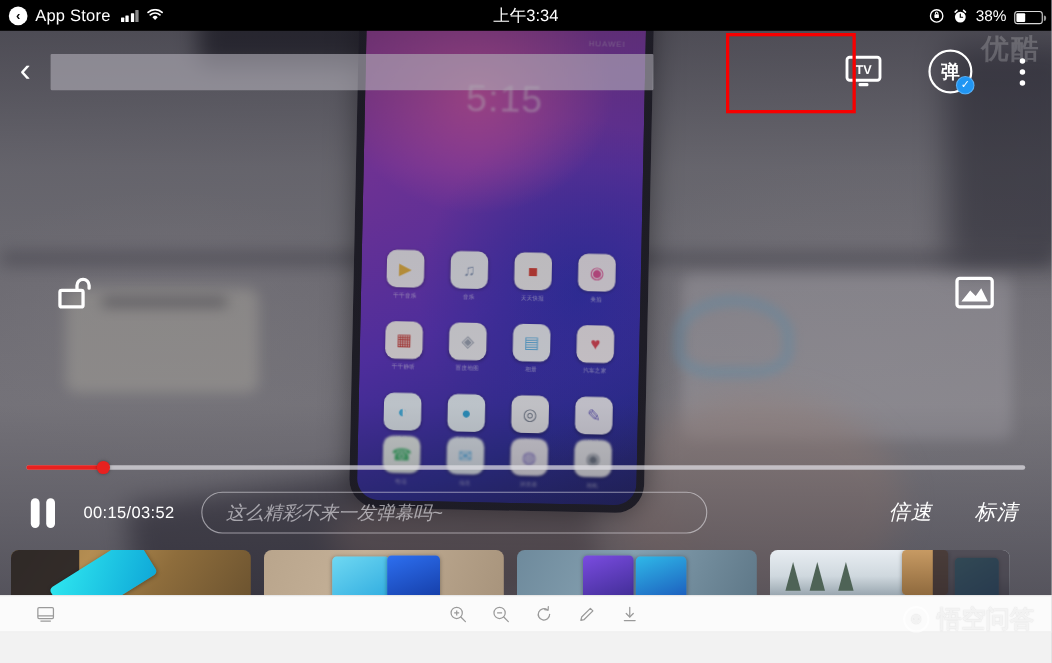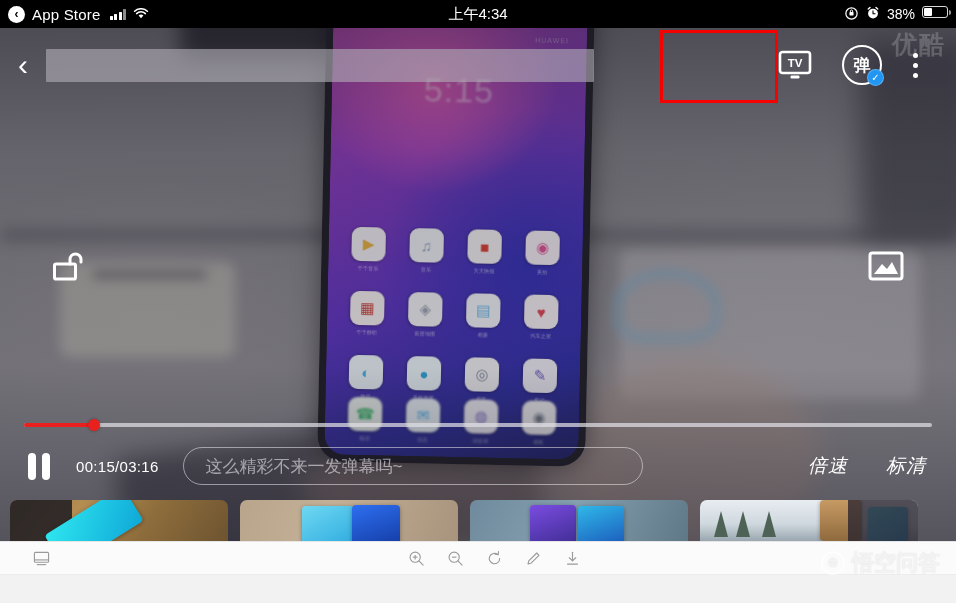--- a/index.html
+++ b/index.html
@@ -143,21 +143,21 @@
   .sig-bars i { width: 3px; background: #fff; border-radius: .5px; display: block; }
   .sig-bars i:nth-child(1) { height: 4px; }
   .sig-bars i:nth-child(2) { height: 6px; }
   .sig-bars i:nth-child(3) { height: 8px; }
   .sig-bars i:nth-child(4) { height: 11px; background: #8a8a8a; }
   .status-center {
     position: absolute; left: 0; right: 0; text-align: center;
     font-size: 15px; pointer-events: none;
   }
   .status-right {
-    margin-left: auto; display: flex; align-items: flex-start; gap: 7px;
+    margin-left: auto; display: flex; align-items: flex-end; gap: 7px;
     padding-right: 8px; font-size: 14px;
   }
   .batt {
     width: 26px; height: 12px; border: 1.4px solid rgba(255,255,255,.85);
     border-radius: 3px; position: relative; padding: 1.3px;
   }
   .batt::after {
     content: ""; position: absolute; right: -4px; top: 3px;
     width: 2.2px; height: 5px; background: rgba(255,255,255,.6);
     border-radius: 0 2px 2px 0;
@@ -174,21 +174,21 @@
     font-size: 30px; font-weight: 300; line-height: 1;
     cursor: pointer; user-select: none;
   }
   .title-redacted {
     width: 548px; height: 33px;
     background: rgba(176,173,182,.62);
     border-radius: 1px;
   }
   .pt-actions {
     margin-left: auto; display: flex; align-items: center;
-    gap: 20px; padding-right: 28px;
+    gap: 32px; padding-right: 14px;
   }
   .tv-btn {
     width: 54px; height: 46px;
     display: flex; align-items: center; justify-content: center;
     cursor: pointer;
   }
   .dan-btn { position: relative; width: 40px; height: 40px; cursor: pointer; }
   .dan-ring {
     position: absolute; inset: 0;
     border: 2.4px solid #fff; border-radius: 50%;
@@ -278,20 +278,21 @@
     margin-left: 24px;
     width: 460px; height: 38px;
     border: 1.5px solid rgba(235,233,238,.55);
     border-radius: 19px;
     display: flex; align-items: center;
     padding: 0 22px;
     color: rgba(232,230,236,.62);
     font-size: 17px;
     cursor: text;
     background: transparent;
+    font-style: italic;
   }
   .br-actions {
     margin-left: auto; display: flex; align-items: center; gap: 38px;
     padding-right: 8px;
     font-style: italic;
   }
   .br-actions div {
     color: #fff; font-size: 19px; cursor: pointer; letter-spacing: 1px;
     font-family: "DejaVu Sans", sans-serif;
   }
@@ -498,21 +499,21 @@
             <i></i>
             <i></i>
             <i></i>
           </div>
         <svg width="16" height="12" viewBox="0 0 16 12">
           <path d="M8 10.2 L5.6 7.6 a3.4 3.4 0 0 1 4.8 0 Z" fill="#fff"></path>
           <path d="M3.6 5.6 a6.3 6.3 0 0 1 8.8 0" stroke="#fff" stroke-width="1.5" fill="none" stroke-linecap="round"></path>
           <path d="M1.6 3.3 a9.2 9.2 0 0 1 12.8 0" stroke="#fff" stroke-width="1.5" fill="none" stroke-linecap="round"></path>
         </svg>
       </div>
-      <div class="status-center">上午4:34</div>
+      <div class="status-center">上午3:34</div>
       <div class="status-right">
         <svg width="15" height="15" viewBox="0 0 16 16">
           <circle cx="8" cy="8" r="6" stroke="#fff" stroke-width="1.3" fill="none"></circle>
           <rect x="5.8" y="6.4" width="4.4" height="3.6" rx=".7" fill="#fff"></rect>
           <path d="M6.8 6.4 v-1 a1.2 1.2 0 0 1 2.4 0 v1" stroke="#fff" stroke-width="1" fill="none"></path>
         </svg>
         <svg width="14" height="14" viewBox="0 0 16 16">
           <circle cx="8" cy="8.6" r="5.6" fill="#fff"></circle>
           <path d="M8 5.4 v3.4 h2.4" stroke="#000" stroke-width="1.2" fill="none" stroke-linecap="round"></path>
           <path d="M2.6 3.4 l2-1.8 M13.4 3.4 l-2-1.8" stroke="#fff" stroke-width="1.6" stroke-linecap="round"></path>
@@ -564,21 +565,21 @@
       <div class="prog-track"></div>
       <div class="prog-played" id="prog-played" style="width: 7.7%;"></div>
       <div class="prog-thumb" id="prog-thumb" style="left: 7.7%;"></div>
     </div>
 
     <div class="bottom-bar">
       <div class="play-btn">
           <i></i>
           <i></i>
         </div>
-      <div class="time-label">00:15/03:16</div>
+      <div class="time-label">00:15/03:52</div>
       <div class="danmaku-input">这么精彩不来一发弹幕吗~</div>
       <div class="br-actions">
         <div>倍速</div>
         <div>标清</div>
       </div>
     </div>
 
     <div class="anno-box"></div>
 
   </div>

